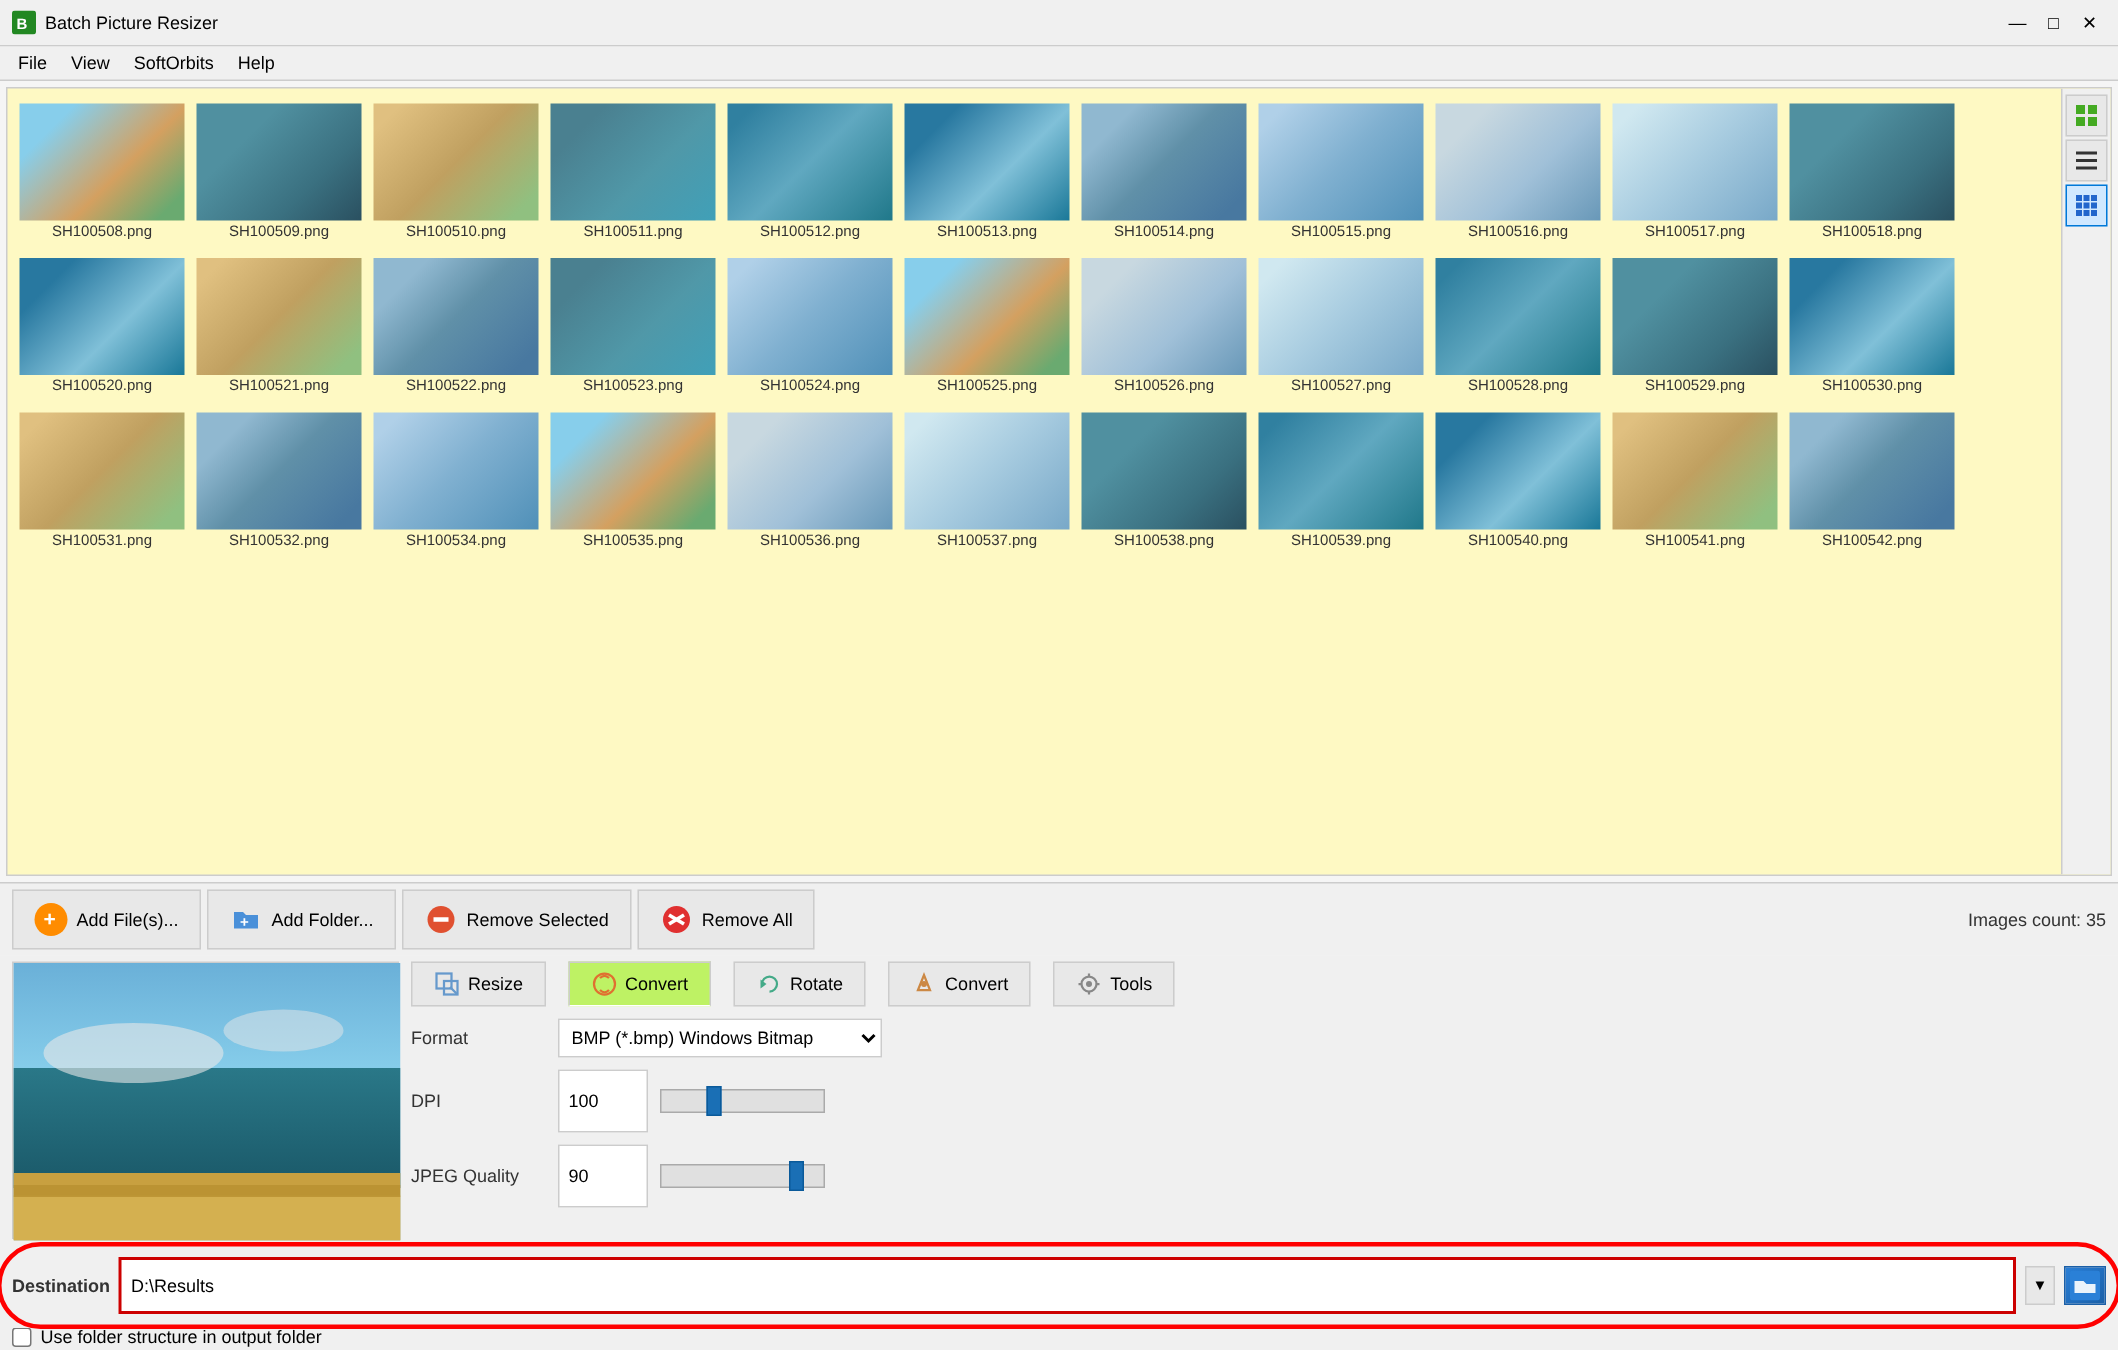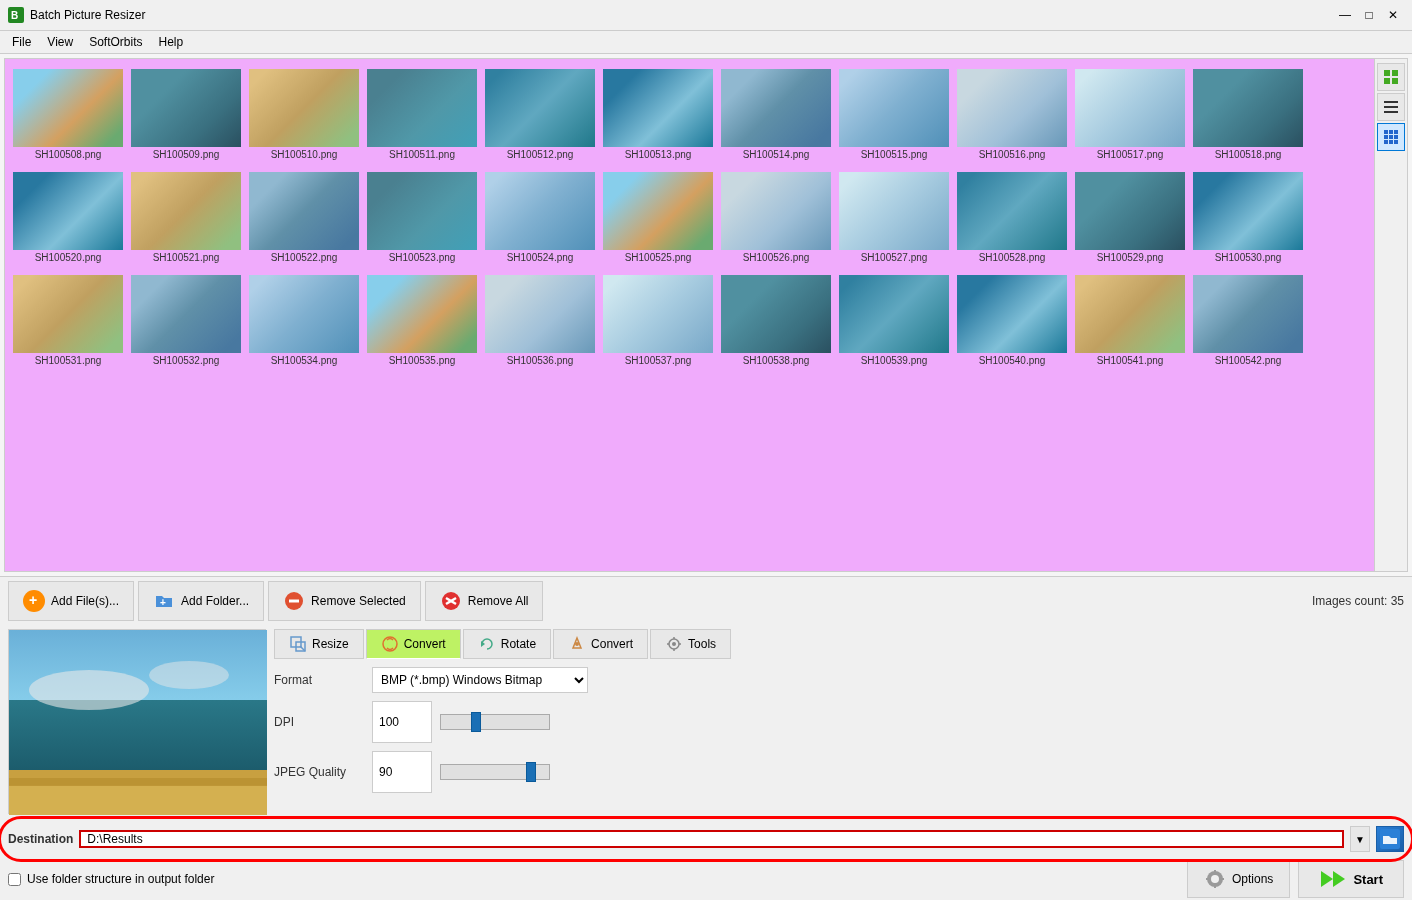--- a/index.html
+++ b/index.html
@@ -155,21 +155,21 @@
     .settings-panel {
       flex: 1;
       display: flex;
       flex-direction: column;
       gap: 0;
     }
 
     
     .tabs {
       display: flex;
-      gap: 2px;
+      gap: 15px;
       margin-bottom: 8px;
     }
     .tab {
       display: flex;
       align-items: center;
       gap: 5px;
       padding: 5px 14px;
       border: 1px solid #ccc;
       background: #e8e8e8;
       cursor: pointer;
@@ -228,21 +228,21 @@
       border: 1px solid #0a5a9a;
     }
     .dest-label {
       font-size: 12px;
       color: #333;
       white-space: nowrap;
       font-weight: bold;
     }
     .dest-input {
       flex: 1;
-      height: 18px;
+      height: 38px;
       border: 2px solid #cc0000;
       background: white;
       font-size: 12px;
       padding: 2px 6px;
     }
     .dest-dropdown-btn {
       width: 20px;
       height: 26px;
       border: 1px solid #ccc;
       background: #e8e8e8;
@@ -336,21 +336,21 @@
 
 <div class="menu-bar">
   <div class="menu-item">File</div>
   <div class="menu-item">View</div>
   <div class="menu-item">SoftOrbits</div>
   <div class="menu-item">Help</div>
 </div>
 
 <div class="main-window">
 
-  <div style="display:flex; flex: 1; margin: 4px; overflow: hidden; border: 1px solid #ccc; background: #f0abfc;">
+  <div style="display:flex; flex: 1; margin: 4px; overflow: hidden; border: 1px solid #ccc; background: #fef9c3;">
     <div class="image-grid" id="imageGrid" style="overflow-y: auto; flex:1;">
     <div class="image-thumb">
           <div class="thumb-placeholder c1"></div>
           <div class="thumb-label">SH100508.png</div>
         </div>
         <div class="image-thumb">
           <div class="thumb-placeholder c2"></div>
           <div class="thumb-label">SH100509.png</div>
         </div>
         <div class="image-thumb">
@@ -664,35 +664,15 @@
         </button>
       </div>
     </div>
   </div>
 
   <div class="bottom-actions">
     <div class="checkbox-row">
       <input type="checkbox" style="">
       <span>Use folder structure in output folder</span>
     </div>
-    <div class="right-btns">
-      <button class="options-btn">
-        <svg width="22" height="22" viewBox="0 0 22 22">
-          <circle cx="11" cy="11" r="8" fill="#9a9a9a"></circle>
-          <circle cx="11" cy="11" r="4" fill="#f0f0f0"></circle>
-          <rect x="10" y="2" width="2" height="3" fill="#9a9a9a"></rect>
-          <rect x="10" y="17" width="2" height="3" fill="#9a9a9a"></rect>
-          <rect x="2" y="10" width="3" height="2" fill="#9a9a9a"></rect>
-          <rect x="17" y="10" width="3" height="2" fill="#9a9a9a"></rect>
-        </svg>
-        <span>Options</span>
-      </button>
-      <button class="start-btn">
-        <svg width="28" height="24" viewBox="0 0 28 24">
-          <polygon points="2,4 14,12 2,20" fill="#44cc22"></polygon>
-          <polygon points="14,4 26,12 14,20" fill="#44cc22"></polygon>
-        </svg>
-        <span>Start</span>
-      </button>
-    </div>
   </div>
 
 </div>
 
 </body></html>

